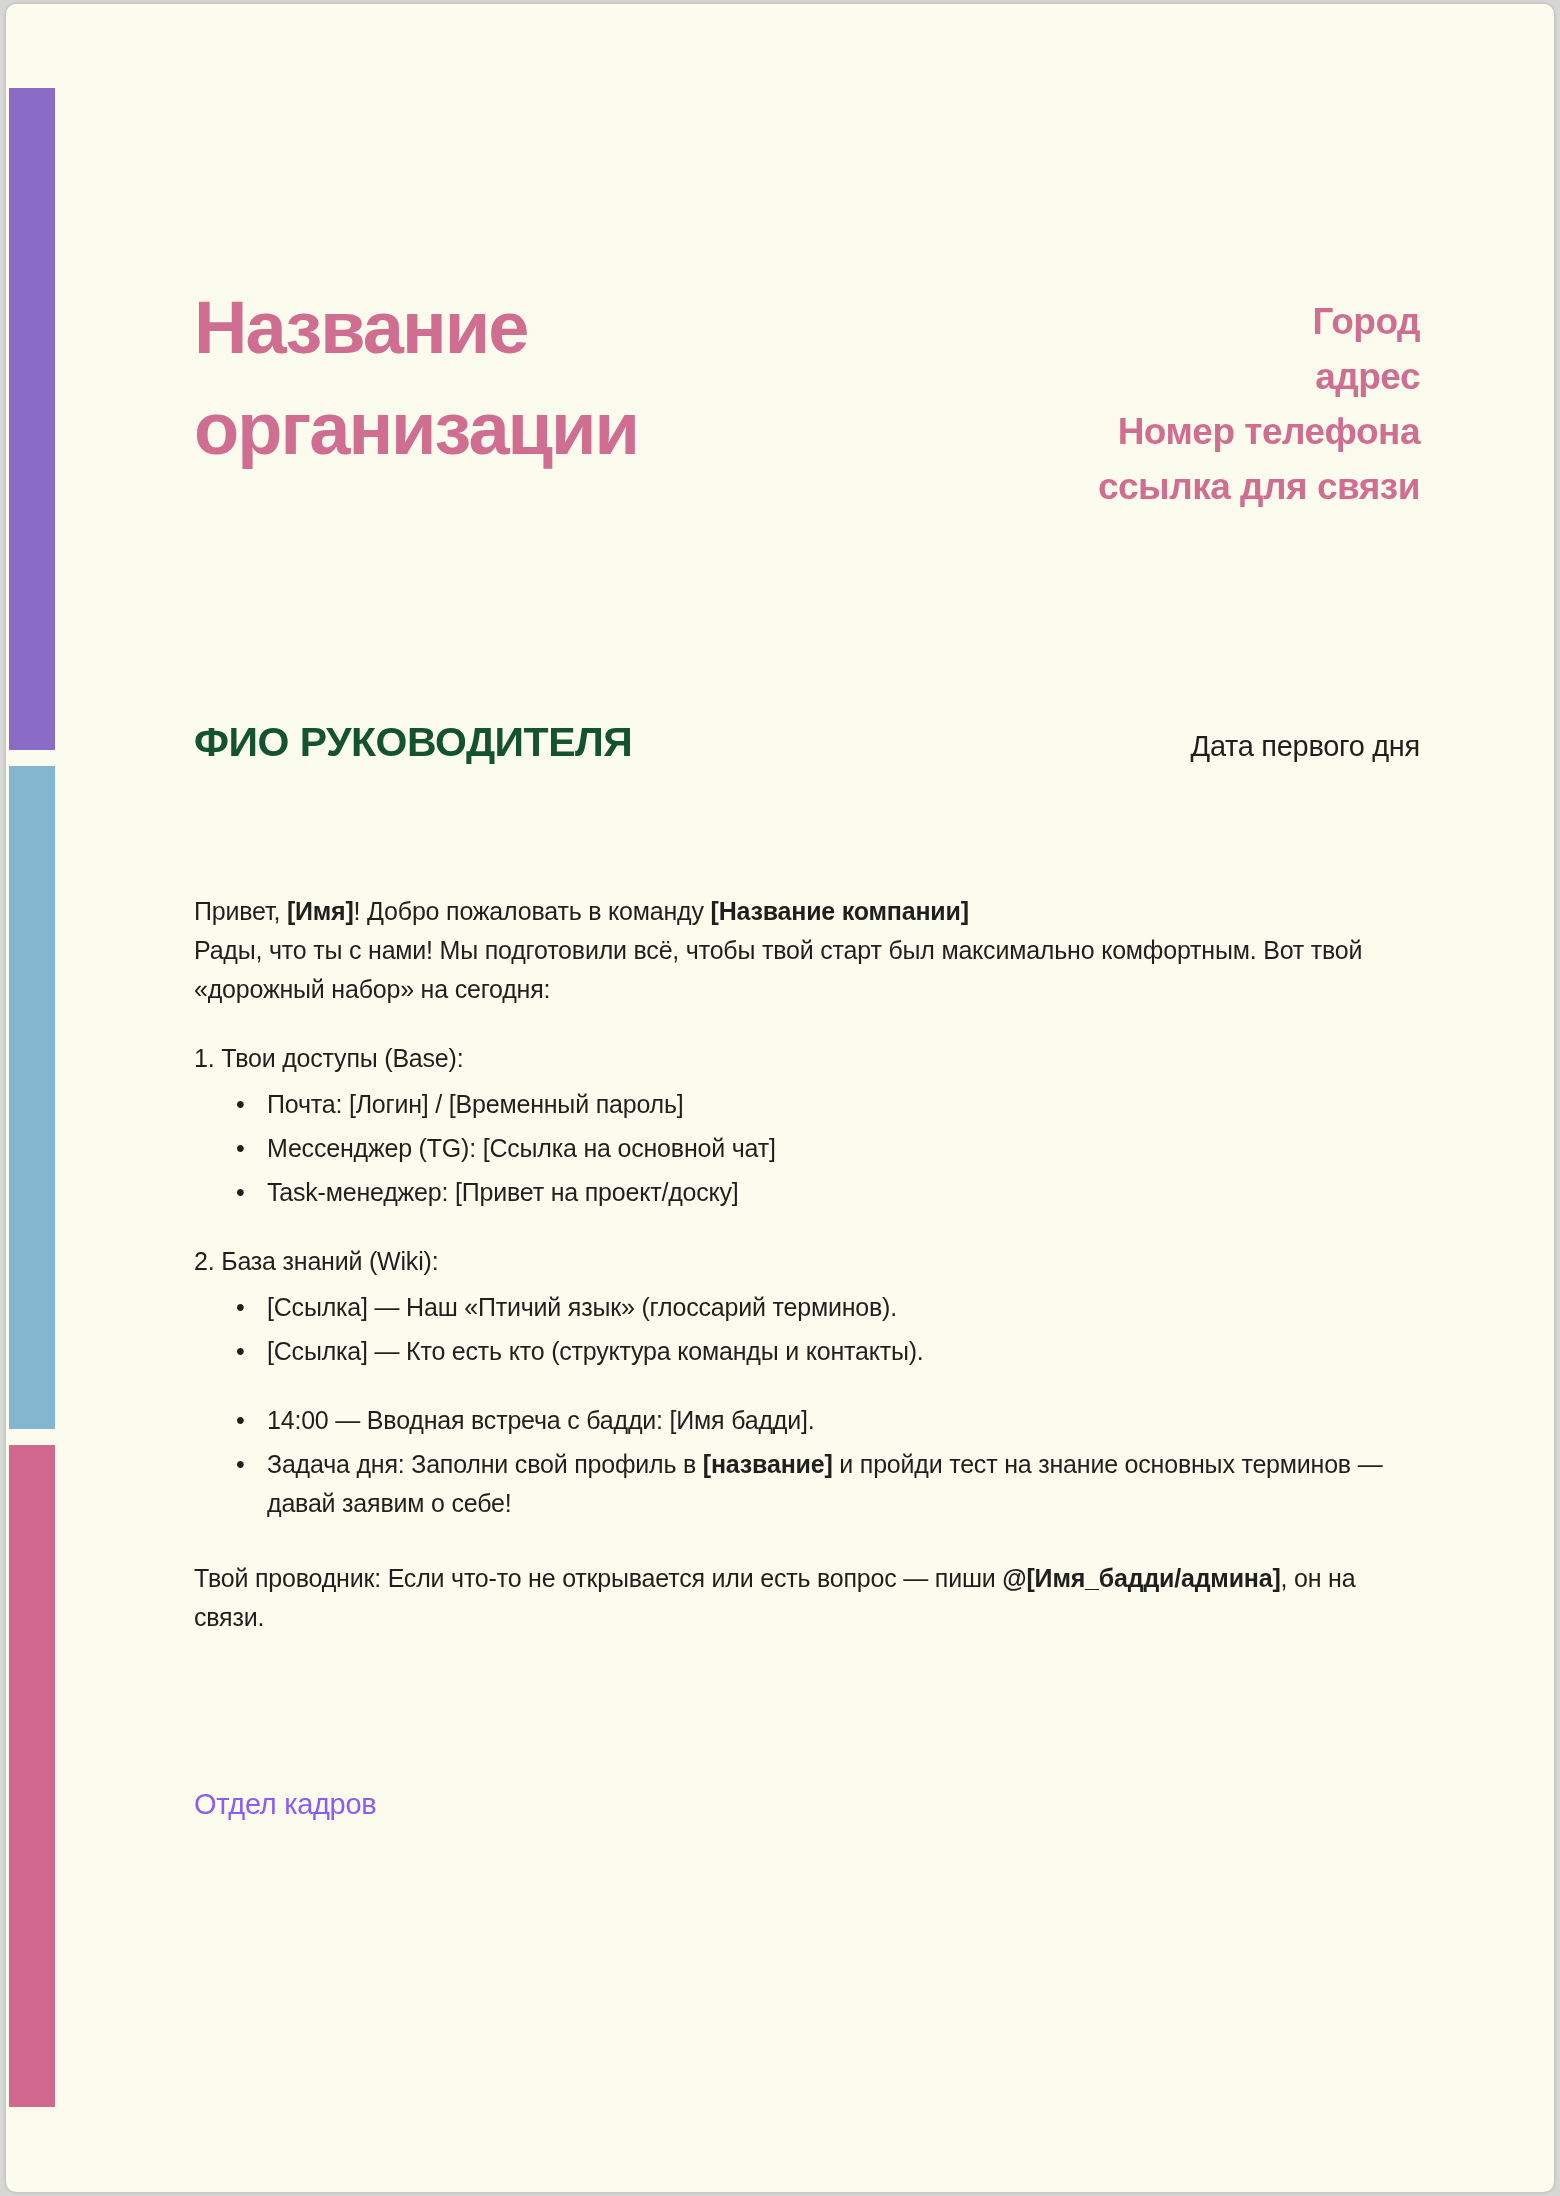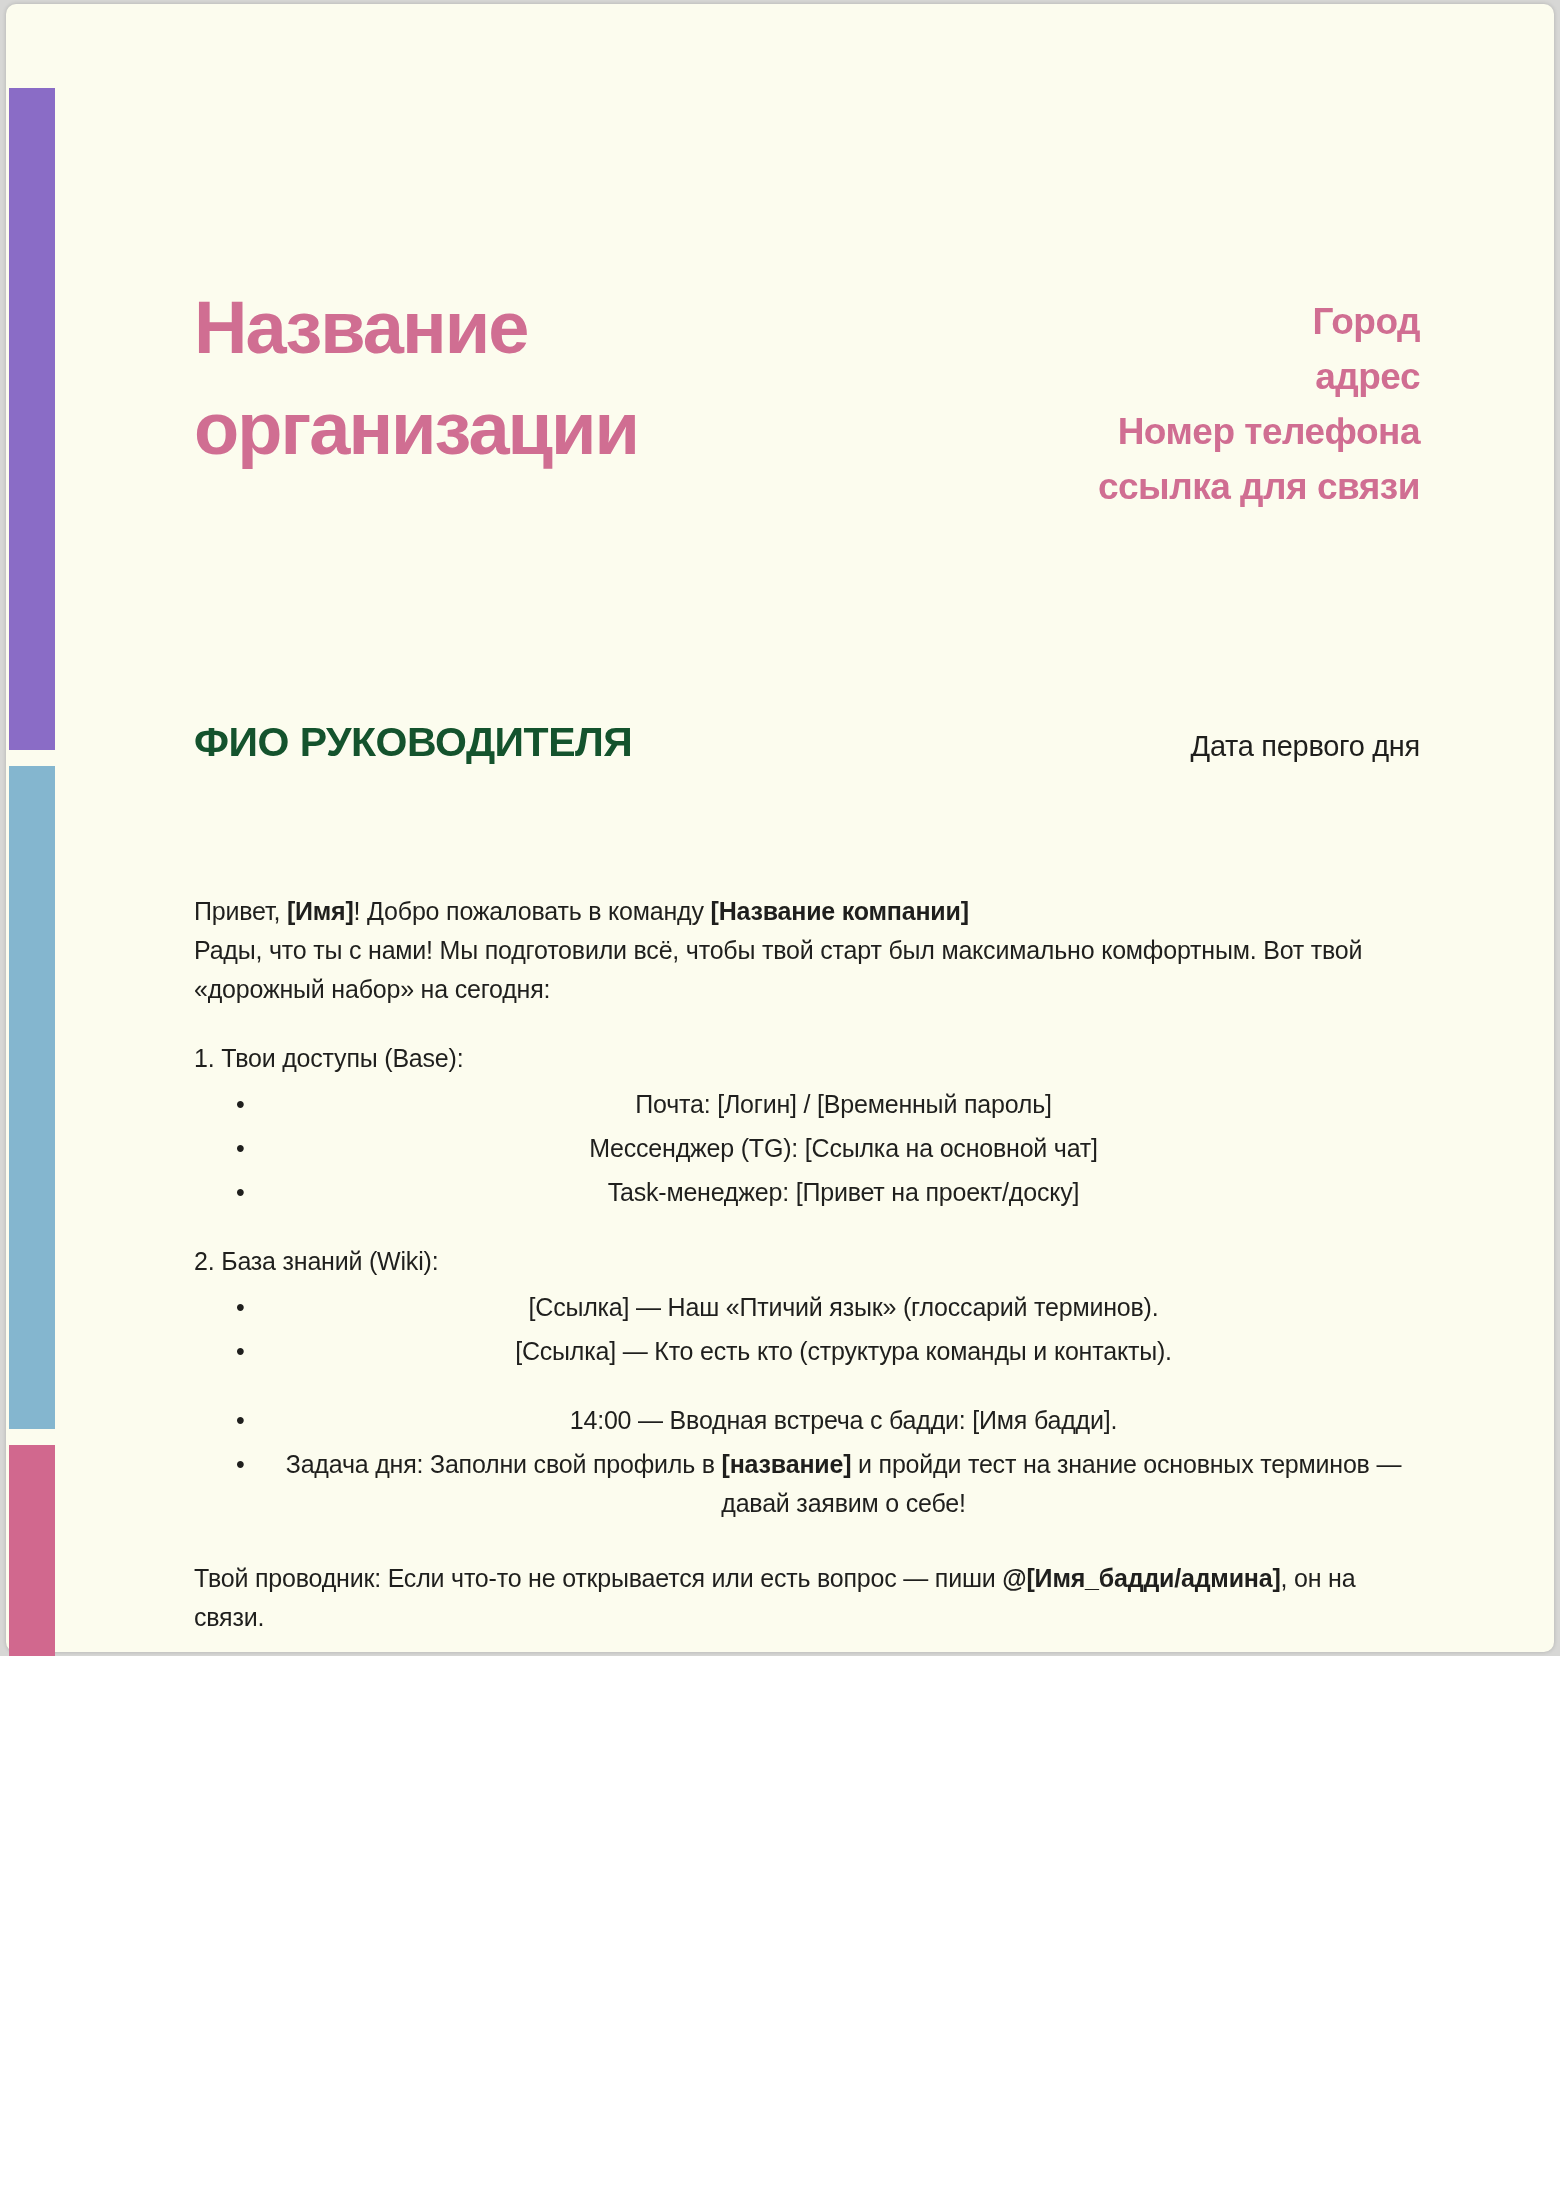--- a/index.html
+++ b/index.html
@@ -5,21 +5,21 @@
   html, body {
     margin: 0;
     padding: 0;
     width: 1560px;
     height: 2196px;
     font-family: "Liberation Sans", "DejaVu Sans", sans-serif;
   }
   .frame {
     position: relative;
     width: 1560px;
-    height: 1656px;
+    height: 2196px;
     background: #d7d7d5;
     overflow: hidden;
   }
   .page {
     position: absolute;
     left: 6px;
     top: 4px;
     right: 6px;
     bottom: 4px;
     background: #fcfcee;
@@ -104,21 +104,20 @@
   .section-title { margin: 0; }
   ul.bullets {
     list-style: none;
     margin: 7px 0 0 0;
     padding: 0;
   }
   ul.bullets li {
     position: relative;
     padding-left: 73px;
     margin-bottom: 5px;
-    text-align: center;
   }
   ul.bullets li::before {
     content: "\2022";
     position: absolute;
     left: 42px;
     top: 0;
   }
   .final-para { margin-top: 36px; }
 
   

